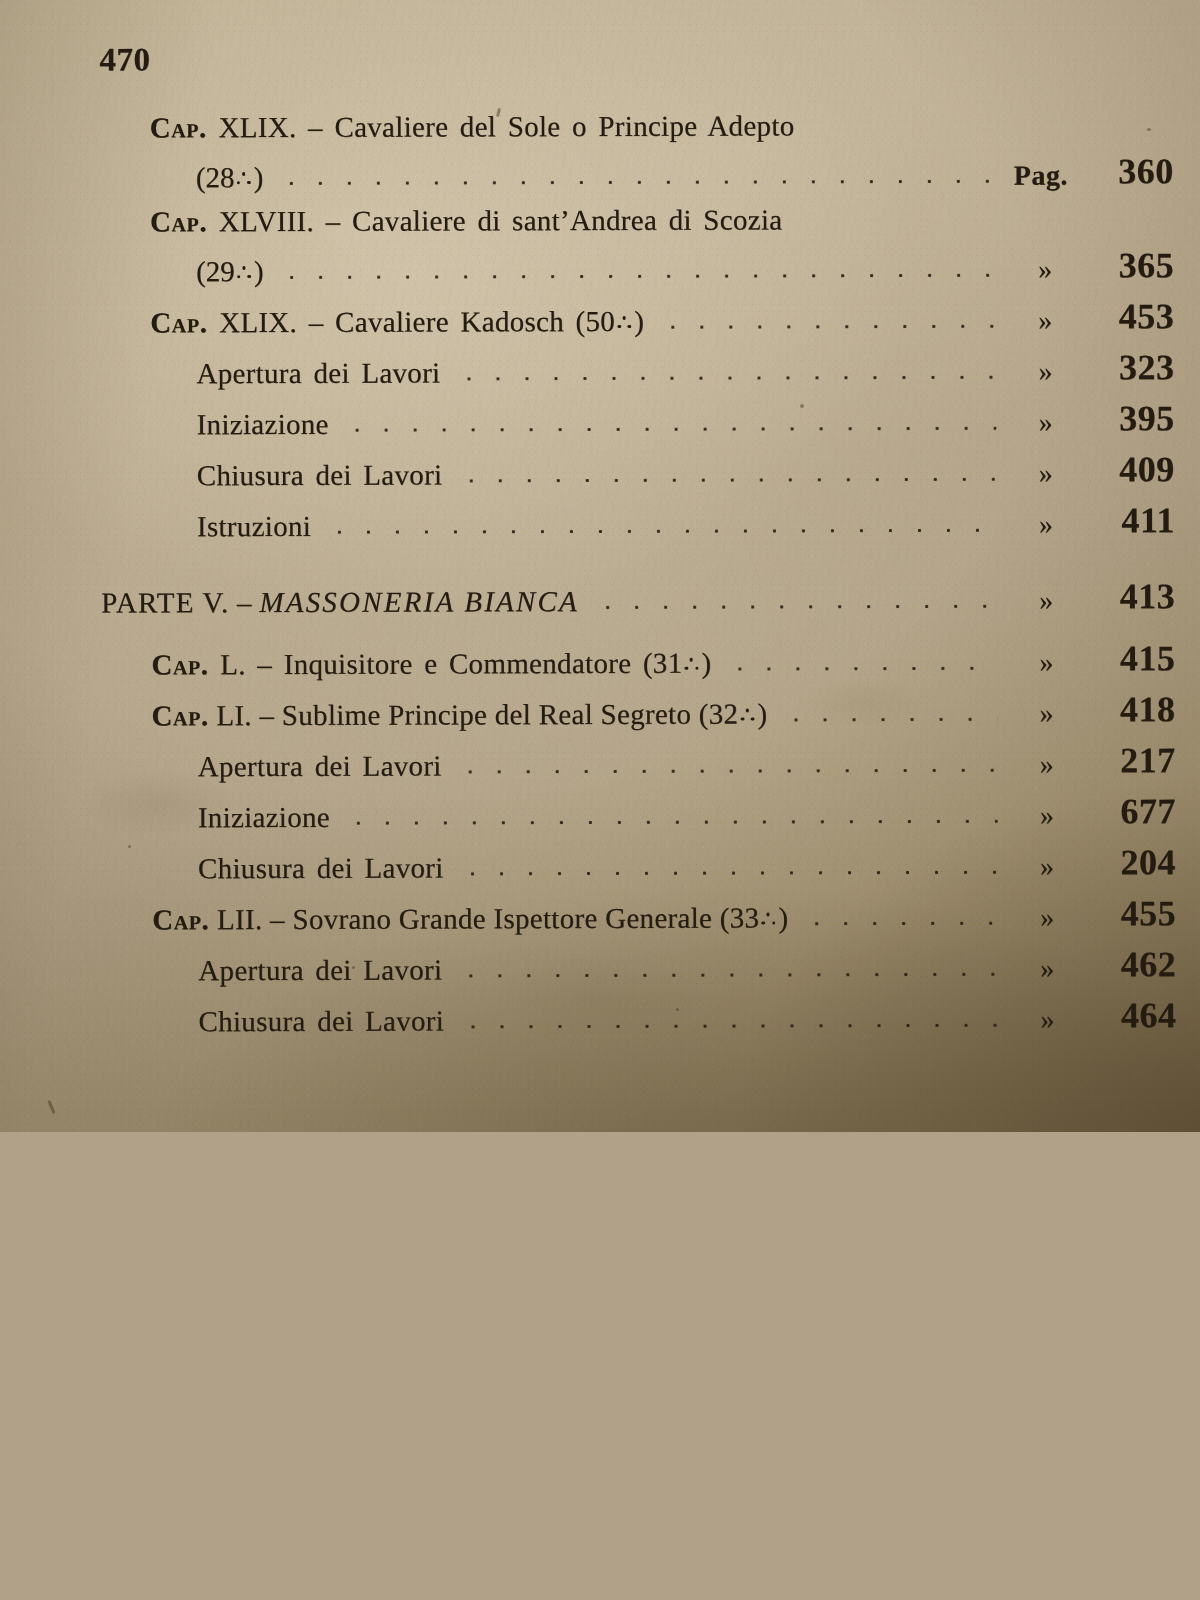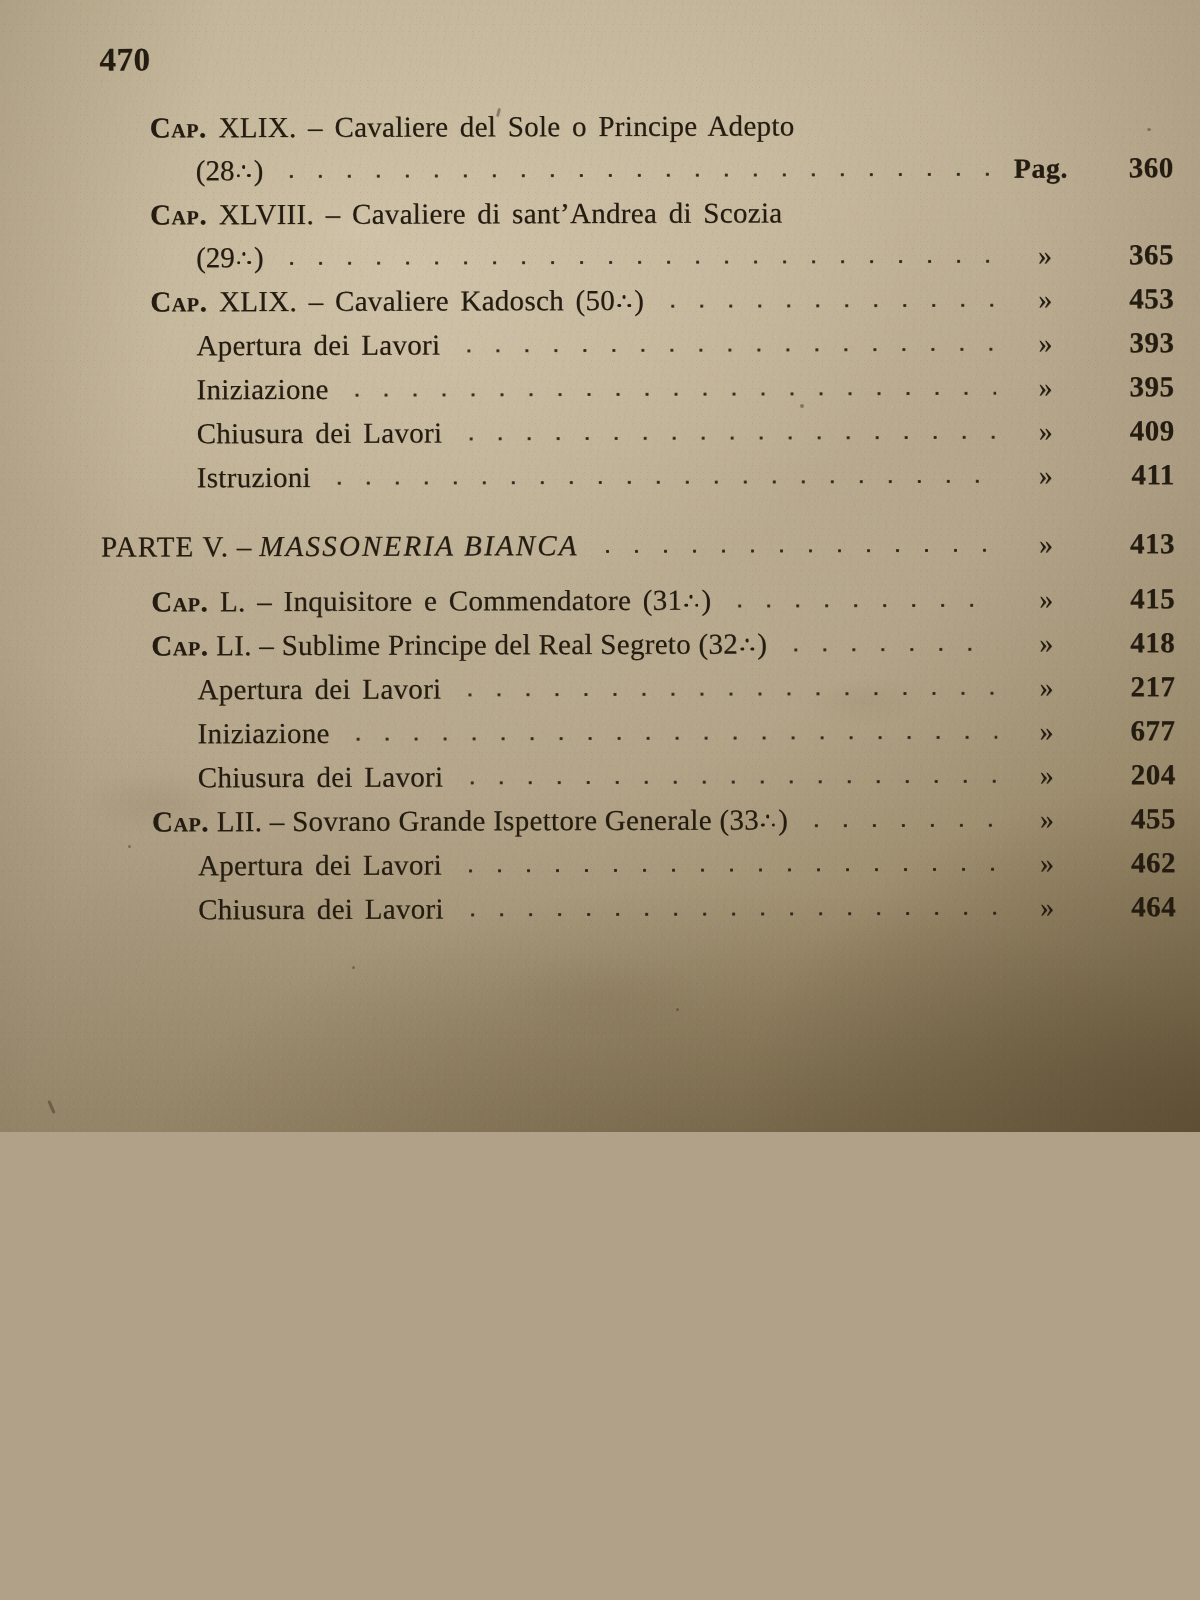--- a/index.html
+++ b/index.html
@@ -180,21 +180,21 @@
     font-weight: bold;
     text-align: center;
     padding-right: 4px;
     letter-spacing: .5px;
   }
   .pageno {
     width: 86px;
     flex: 0 0 86px;
     text-align: right;
     font-weight: bold;
-    font-size: 29px;
+    font-size: 36px;
     padding-right: 26px;
     letter-spacing: .5px;
   }
 
   
   .line1 {
     padding-left: 150px;
     white-space: nowrap;
     letter-spacing: .3px;
     word-spacing: 4px;
@@ -299,21 +299,21 @@
         <span class="title spaced"><span class="smallcaps">Cap.</span> <span>XLIX.</span> <span>–</span> <span>Cavaliere Kadosch (50</span><span class="tri"><i></i><i></i><i></i></span><span>)</span></span>
         <span class="leader"></span>
         <span class="volmark">»</span>
         <span class="pageno">453</span>
       </div>
 
       <div class="entry e-sub ink">
         <span class="title spaced">Apertura dei Lavori</span>
         <span class="leader"></span>
         <span class="volmark">»</span>
-        <span class="pageno">393</span>
+        <span class="pageno">323</span>
       </div>
 
       <div class="entry e-sub ink">
         <span class="title spaced">Iniziazione</span>
         <span class="leader"></span>
         <span class="volmark">»</span>
         <span class="pageno">395</span>
       </div>
 
       <div class="entry e-sub ink">

